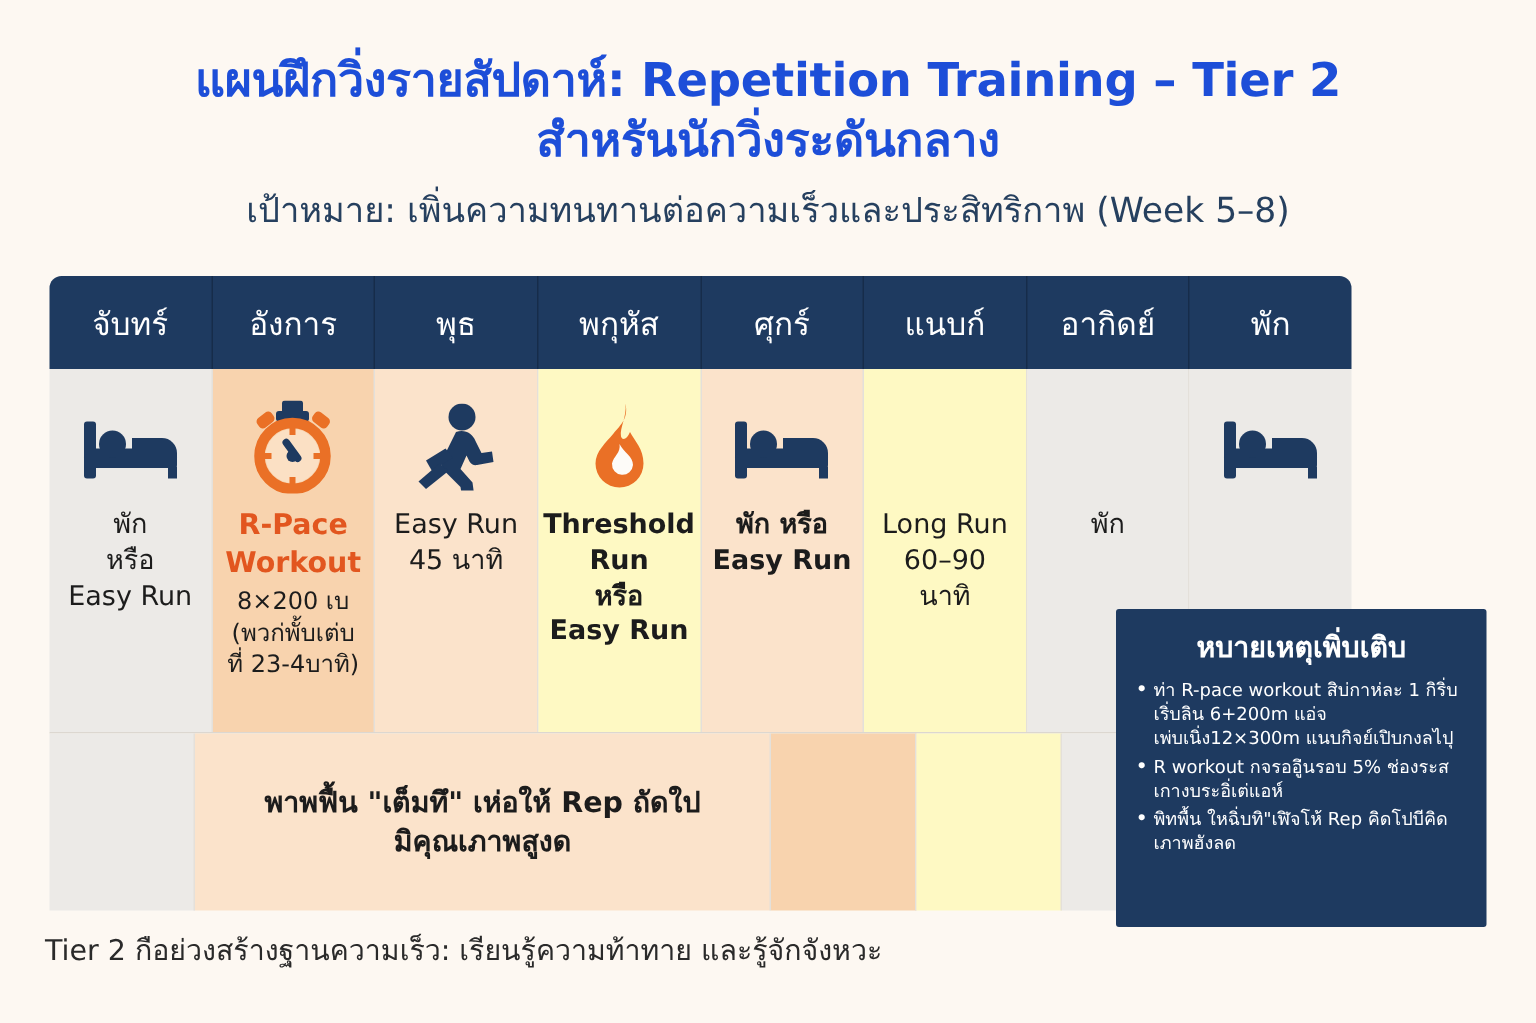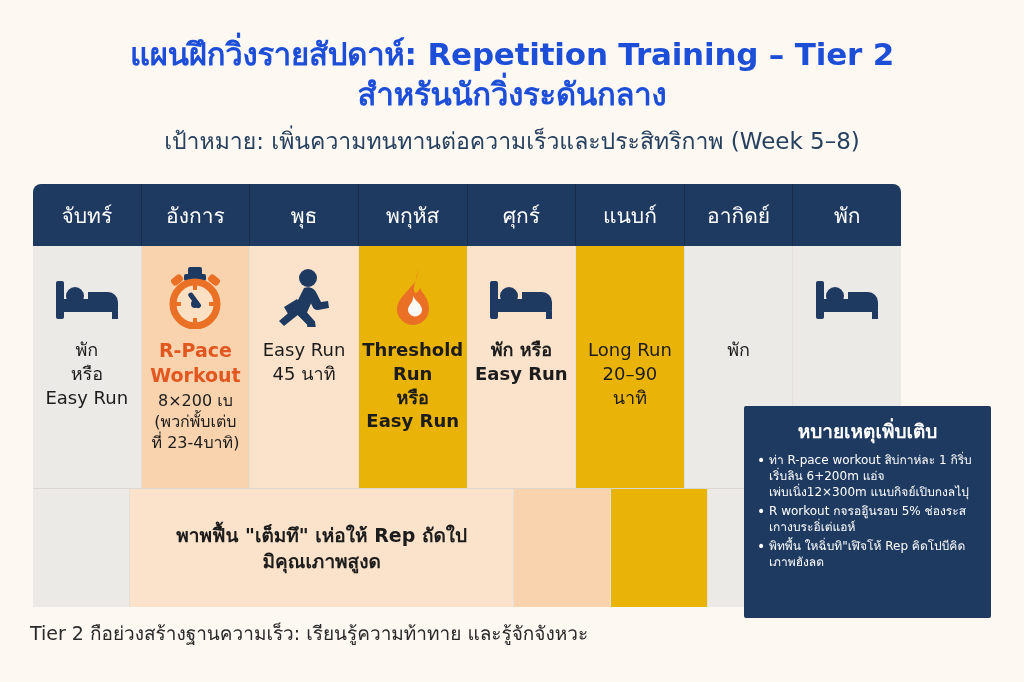--- a/index.html
+++ b/index.html
@@ -72,21 +72,21 @@
     position: relative;
     display: flex;
     flex-direction: column;
     align-items: center;
     padding-top: 22px;
     border-right: 1px solid #e4e0da;
     overflow: hidden;
   }
   .cell:last-child { border-right: none; }
   .bg-grey   { background: #eceae7; }
-  .bg-white  { background: #eab308; }
+  .bg-white  { background: #fef9c3; }
   .bg-peach  { background: #fbe3cb; }
   .bg-peach-dark { background: #f8d3ae; }
 
   .icon-slot {
     height: 60px;
     display: flex;
     align-items: center;
     justify-content: center;
     margin-bottom: 10px;
   }
@@ -288,21 +288,21 @@
               </g>
             </svg>
           </div>
           <div class="cell-text dark-bold">พัก หรือ
 Easy Run</div>
         </div>
 
         <div class="cell bg-white">
           <div class="icon-slot"></div>
           <div class="cell-text">Long Run
-20–90
+60–90
 นาทิ</div>
         </div>
 
         <div class="cell bg-grey">
           <div class="icon-slot"></div>
           <div class="cell-text">พัก</div>
         </div>
 
         <div class="cell bg-grey">
           <div class="icon-slot">

